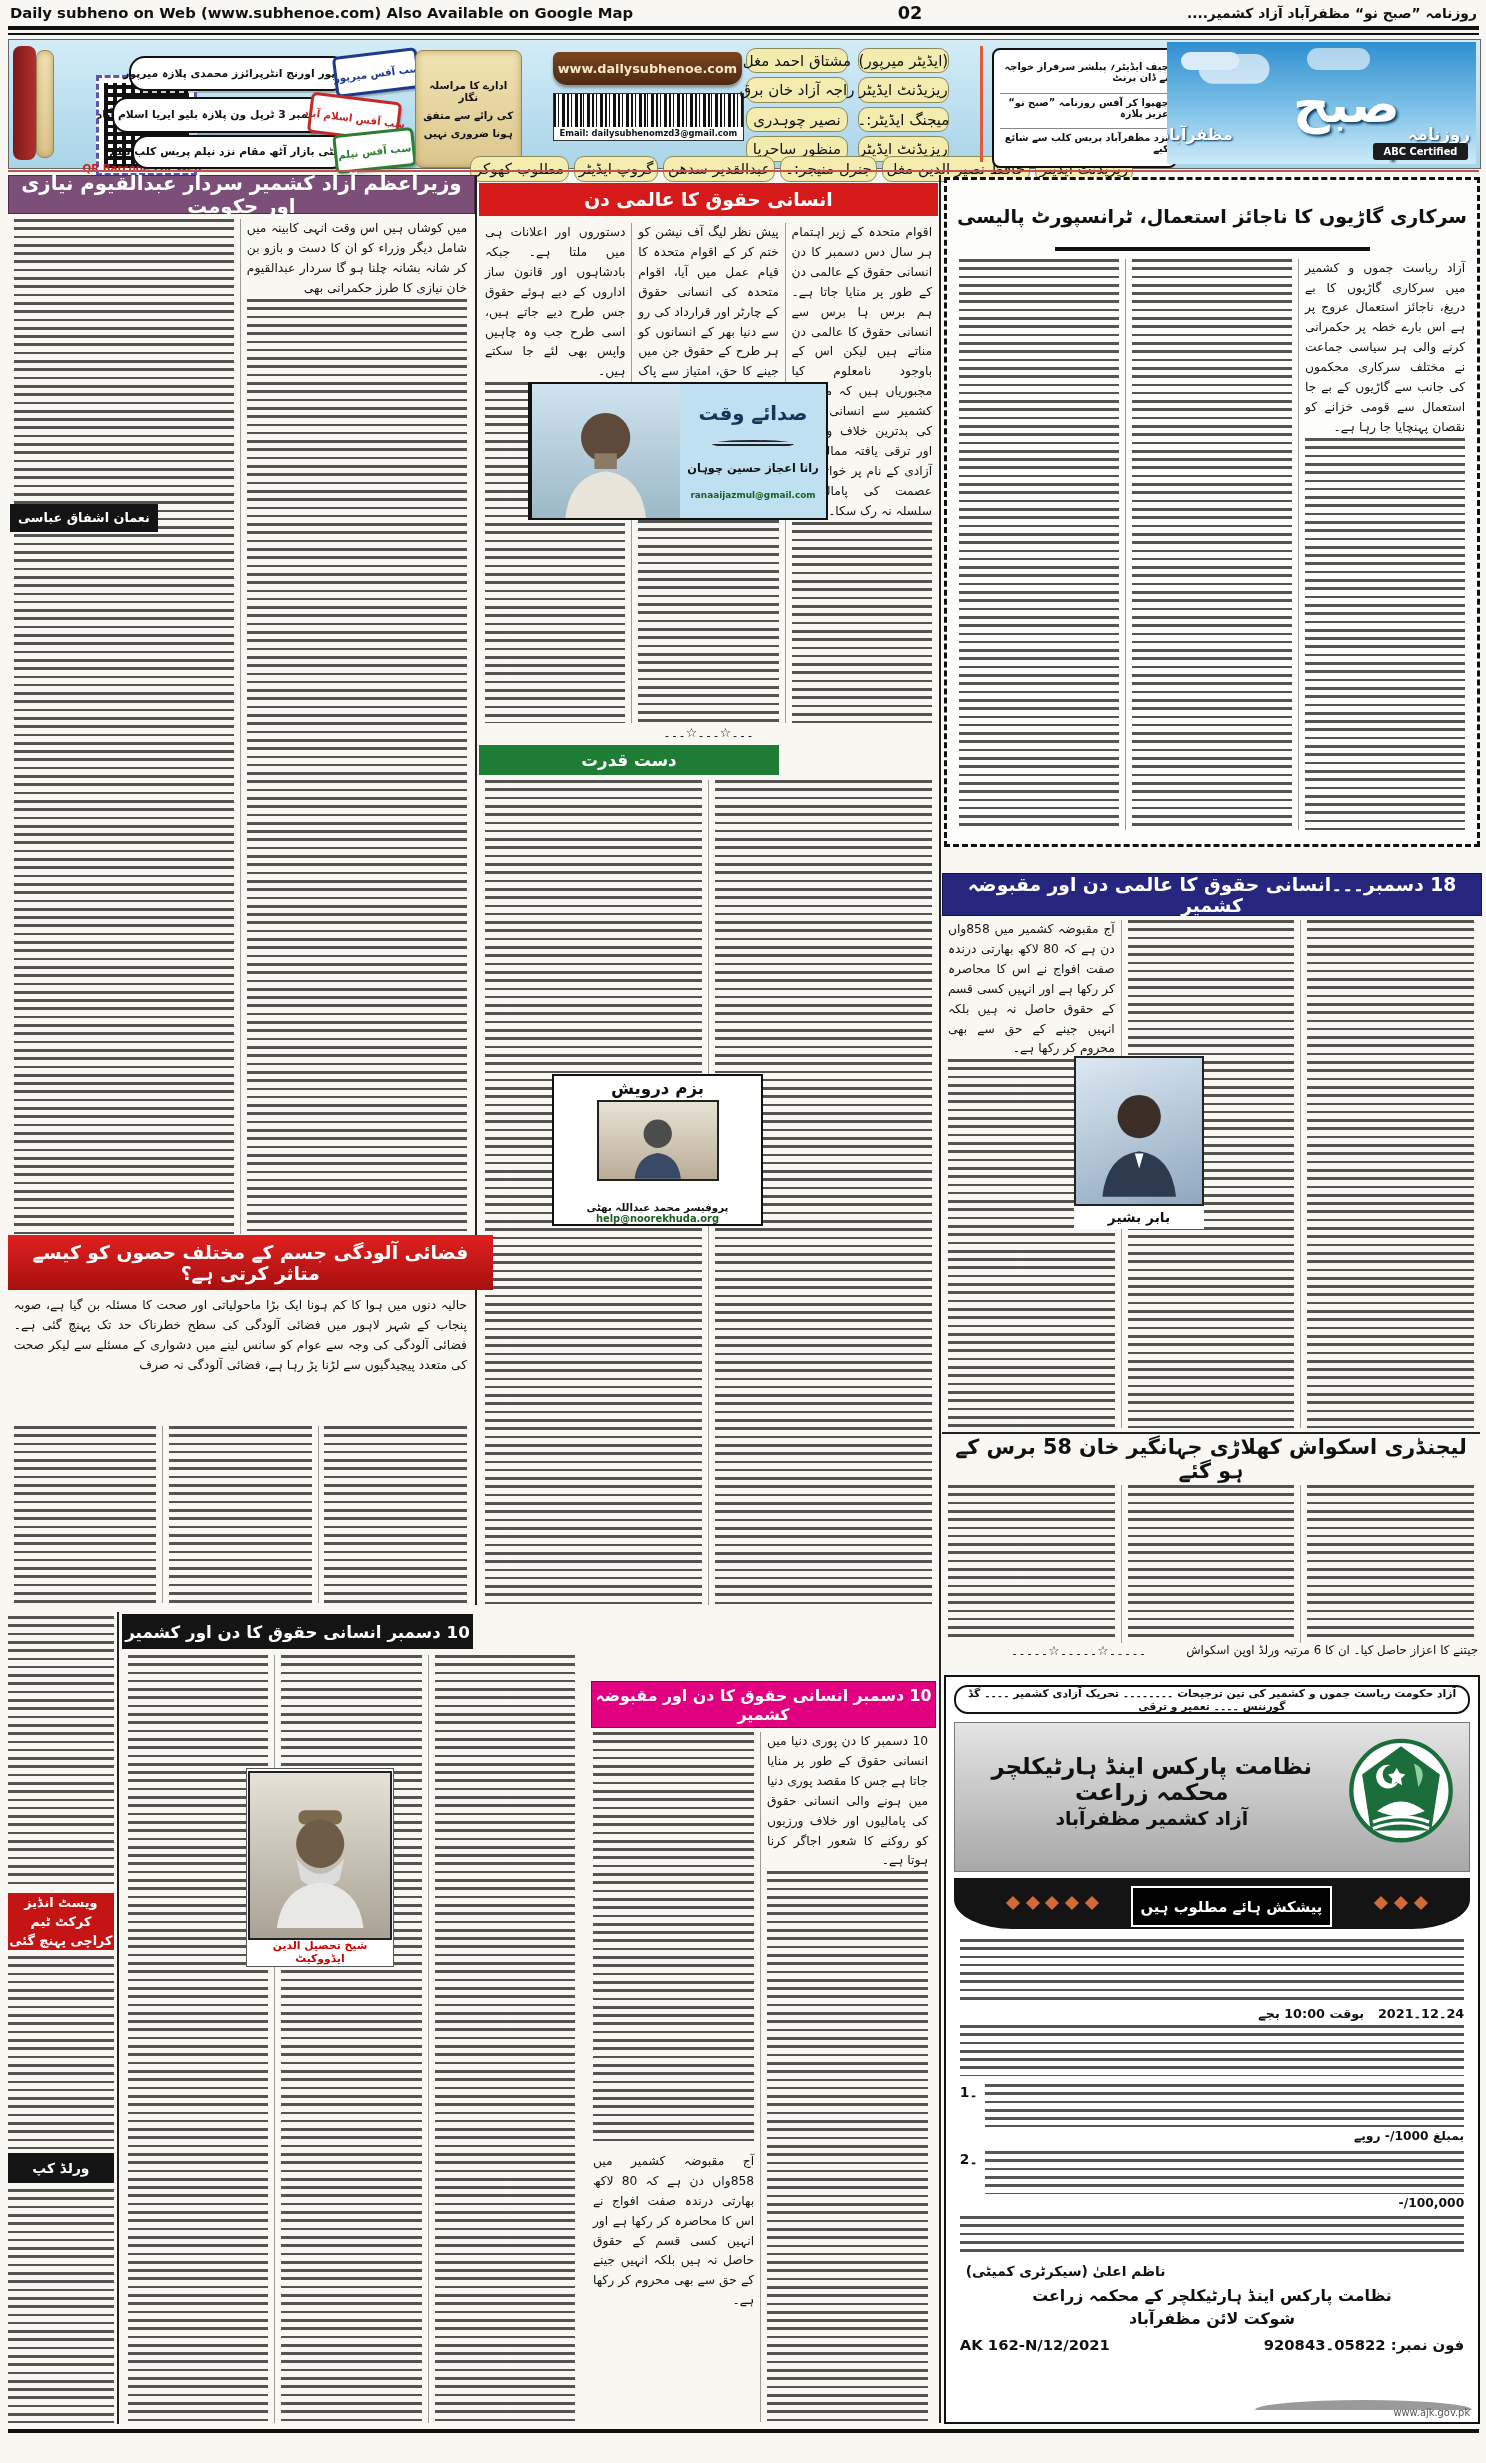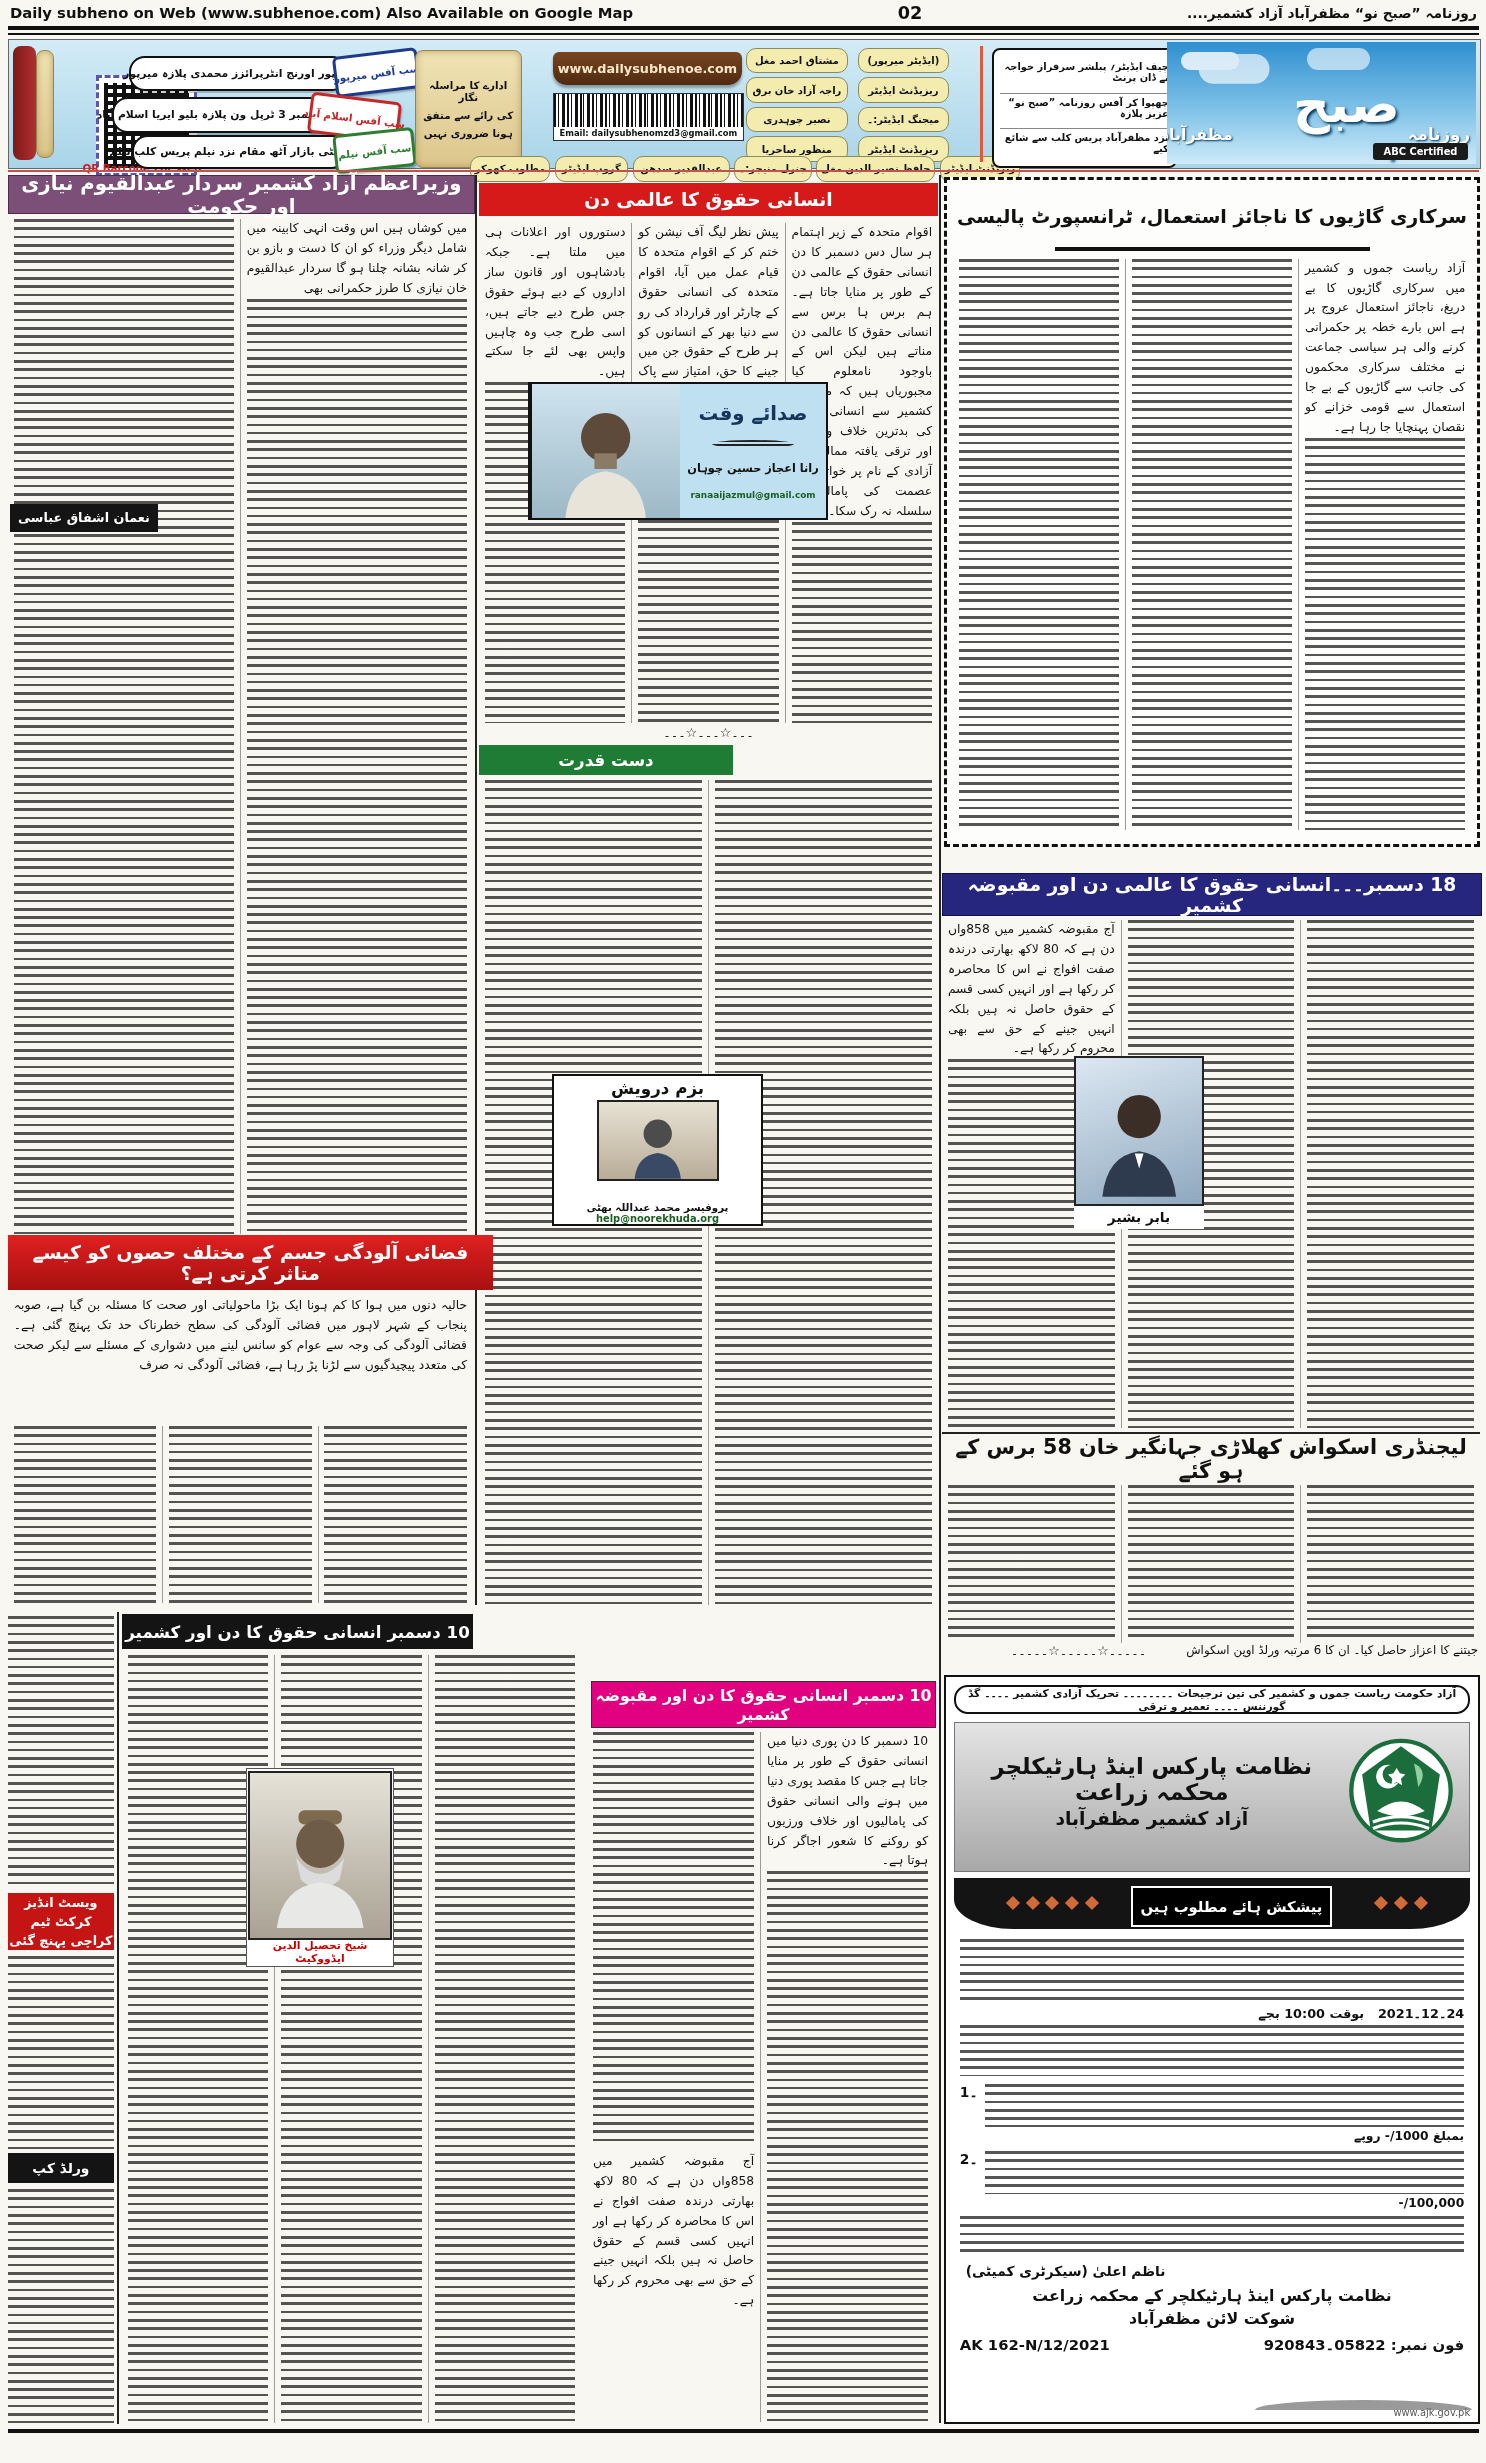--- a/index.html
+++ b/index.html
@@ -16,22 +16,22 @@
   .col{flex:1;display:flex;flex-direction:column;padding:0 5.9px;}
   .col + .col{border-right:1px solid #9a9a96;}
   .col .fill{flex:1;}
   .lede{direction:rtl;text-align:justify;font-size:12.3px;line-height:1.62;color:#131313;}
   .banner{color:#fff;font-weight:bold;direction:rtl;display:flex;align-items:center;
           justify-content:center;text-align:center;}
   .vrule{background:#222;width:1.5px;}
   .hrule{background:#222;height:2px;}
   .photo{border:2px solid #222;display:flex;align-items:flex-end;justify-content:center;overflow:hidden;}
   .sil{width:86%;height:92%;}
-  .pill{background:#f3ecae;border:1.5px solid #8a8a5a;border-radius:9.9px;font-size:10px;
-        font-weight:bold;direction:rtl;display:flex;align-items:center;justify-content:center;
+  .pill{background:#f3ecae;border:1.5px solid #8a8a5a;border-radius:9.9px;font-size:15px;
+        font-weight:normal;direction:rtl;display:flex;align-items:center;justify-content:center;
         white-space:nowrap;padding:0 3.9px;}
   .officebar{background:#fff;border:2px solid #111;border-radius:15.8px;font-size:10.8px;
         font-weight:bold;direction:rtl;display:flex;align-items:center;justify-content:center;
         white-space:nowrap;padding:0 7.9px;box-shadow:1px 2px 0 #00000033;}
   .sign{background:#fff;border-radius:5.9px;font-size:10.3px;font-weight:bold;direction:rtl;
         display:flex;align-items:center;justify-content:center;white-space:nowrap;
         box-shadow:1px 2px 2px #00000044;}
   .star-div{direction:rtl;text-align:center;font-size:12.8px;letter-spacing:2px;color:#222;}
   .scroll{background:linear-gradient(180deg,#f0e3b4,#dcc68c);border:1px solid #9a824e;
           border-radius:7.9px;box-shadow:inset 0 0 7.9px #a08540aa;}
@@ -175,21 +175,21 @@
     <div class="rtl" style="flex:1;background:#bfe0f0;display:flex;flex-direction:column;align-items:center;justify-content:space-evenly;padding:3.9px;">
       <div class="b" style="font-size:19.7px;color:#15355c;">صدائے وقت</div>
       <div style="width:60%;height:7.9px;background:repeating-linear-gradient(to bottom,#222 0 2px,transparent 2px 3.9px);border-radius:50%;"></div>
       <div class="b" style="font-size:11.3px;">رانا اعجاز حسین چوہان</div>
       <div class="b" style="font-size:8.9px;color:#1b5e20;direction:ltr;">ranaaijazmul@gmail.com</div>
     </div>
   </div>
 
   <div class="abs star-div" style="left:479px;top:725px;width:459px;">۔۔۔☆۔۔۔☆۔۔۔</div>
 
-  <div class="abs banner" style="left:479px;top:745px;width:254px;height:29.6px;background:#1f7c34;font-size:16.7px;">دست قدرت</div>
+  <div class="abs banner" style="left:479px;top:745px;width:300px;height:29.6px;background:#1f7c34;font-size:16.7px;">دست قدرت</div>
   <div class="abs cols" style="left:479px;top:780px;width:459px;height:825px;">
     <div class="col">
         <div class="sim fill"></div>
       </div>
     <div class="col">
         <div class="sim fill"></div>
       </div>
   </div>
 
   <div class="abs" style="left:552px;top:1074px;width:207px;height:148px;background:#fff;border:2px solid #111;display:flex;flex-direction:column;align-items:center;">

